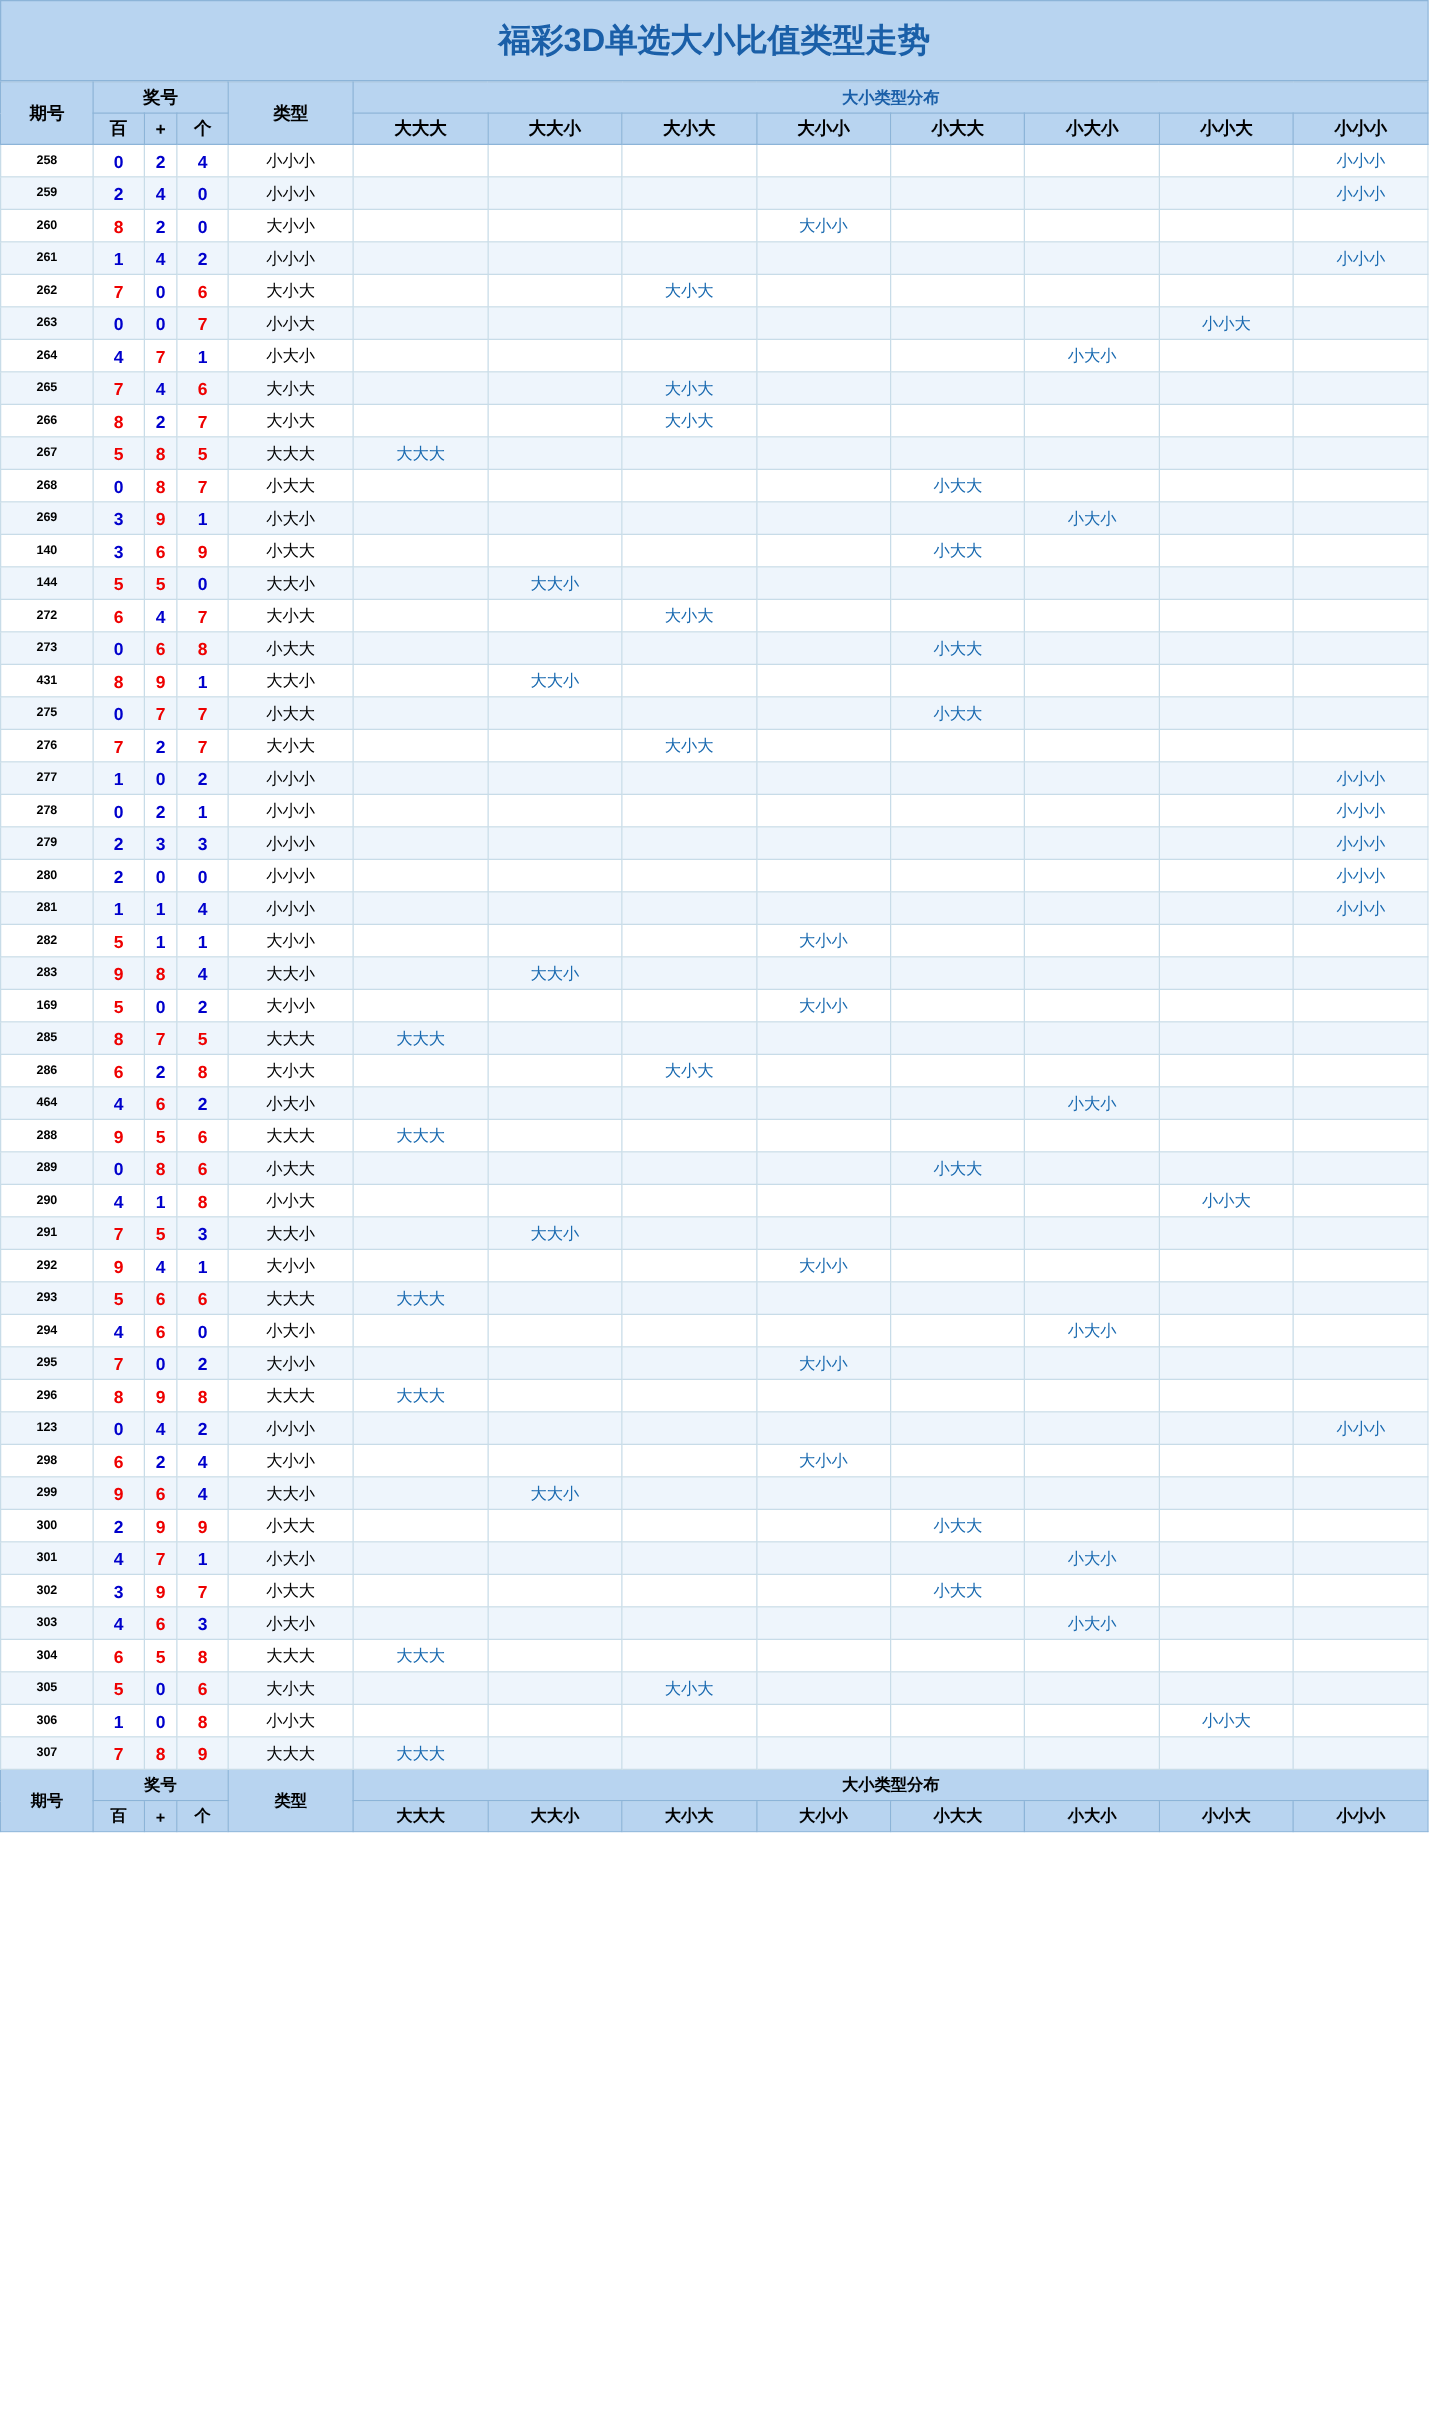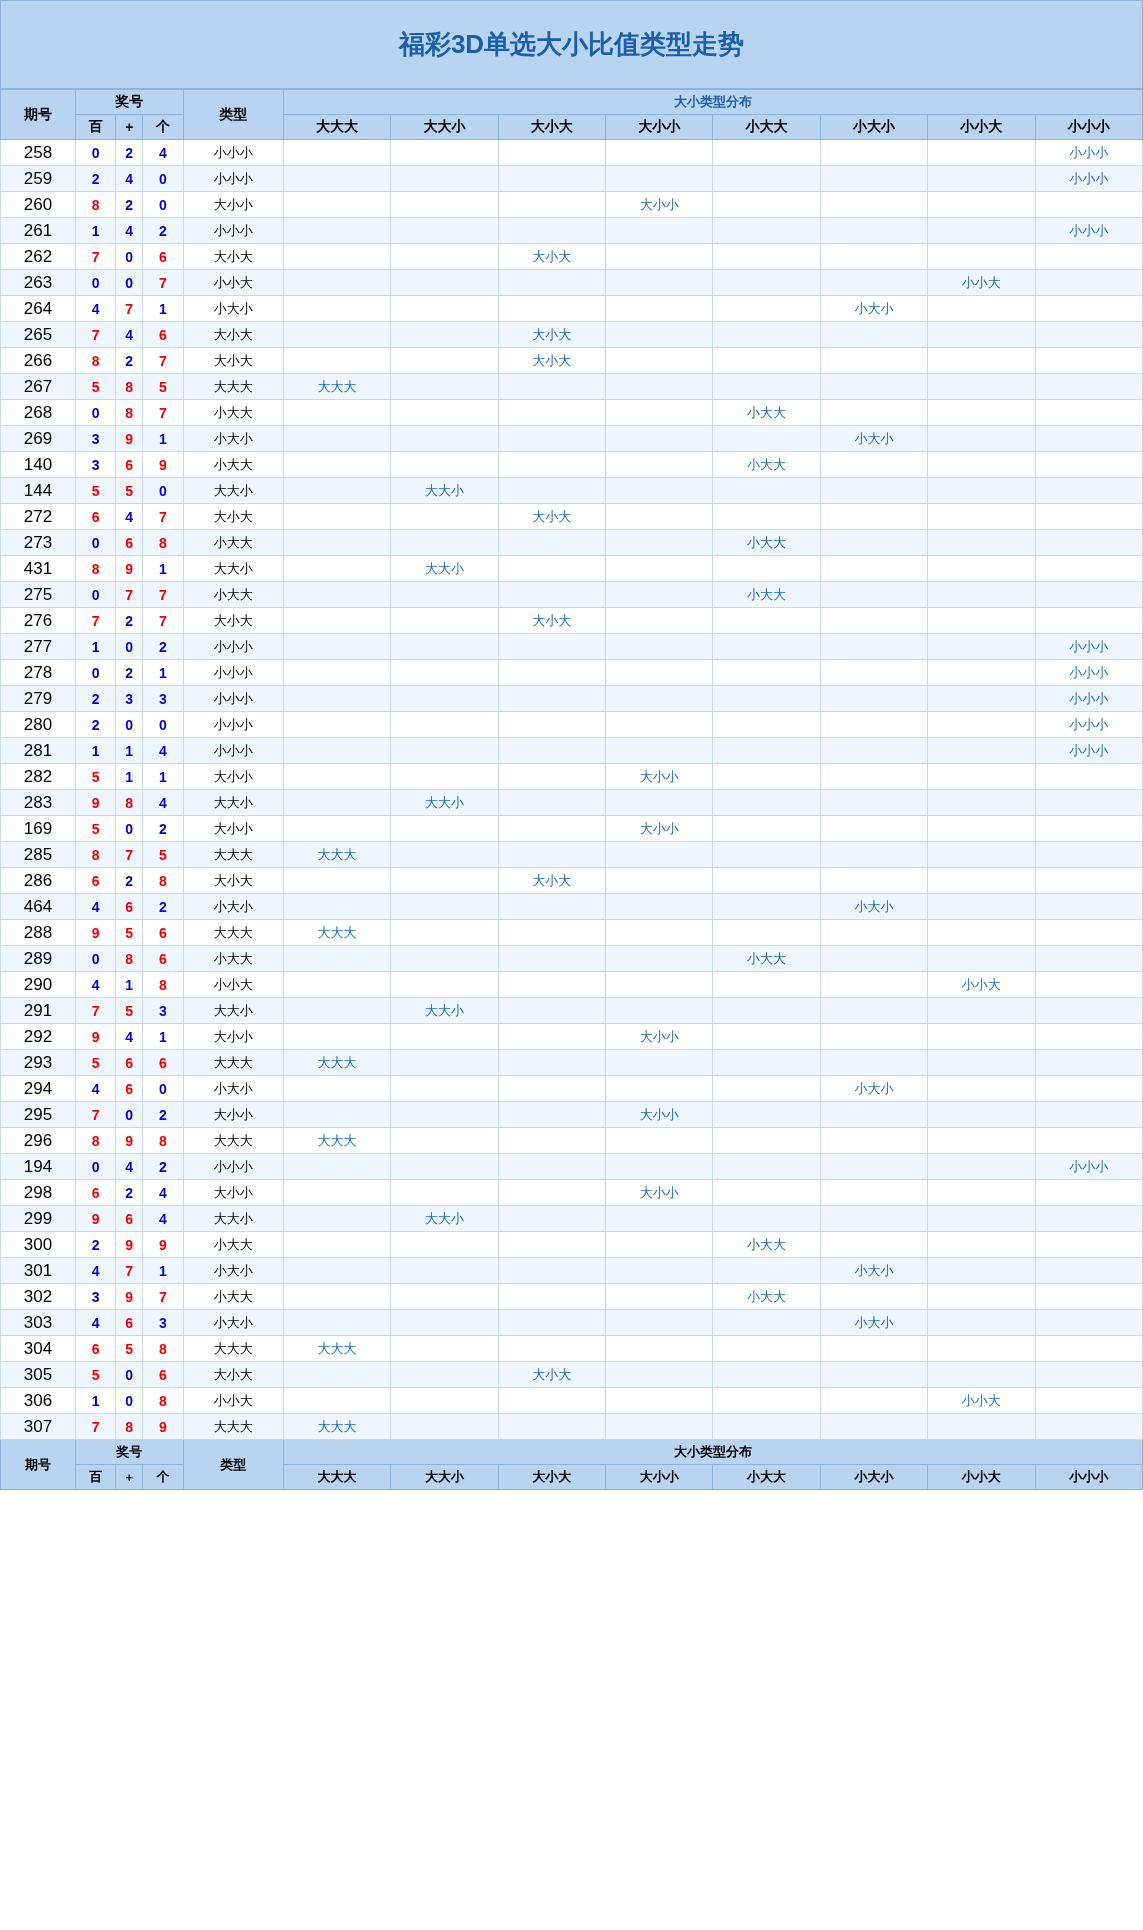--- a/index.html
+++ b/index.html
@@ -11,21 +11,21 @@
     .page-container {
       width: 1143px;
       background: #fff;
     }
     .main-title {
       background: #b8d4f0;
       text-align: center;
       font-size: 26px;
       font-weight: bold;
       color: #1a5fa8;
-      padding: 26px 0;
+      padding: 14px 0;
       border: 1px solid #8cb4d8;
     }
     .table-wrapper {
       width: 100%;
       overflow: hidden;
     }
     table {
       width: 100%;
       border-collapse: collapse;
       font-size: 14px;
@@ -56,22 +56,22 @@
     tbody td {
       border: 1px solid #c8dce8;
       text-align: center;
       padding: 2px 1px;
       font-size: 13px;
       height: 26px;
       white-space: nowrap;
     }
     td.period {
       color: #000;
-      font-weight: normal;
-      font-size: 17px;
+      font-weight: bold;
+      font-size: 10px;
     }
     td.num-red {
       color: #e00;
       font-weight: bold;
       font-size: 14px;
     }
     td.num-blue {
       color: #00c;
       font-weight: bold;
       font-size: 14px;
@@ -703,21 +703,21 @@
             <td class="dist-cell">大大大</td>
             <td class=""></td>
             <td class=""></td>
             <td class=""></td>
             <td class=""></td>
             <td class=""></td>
             <td class=""></td>
             <td class=""></td>
           </tr>
           <tr>
-            <td class="period">194</td>
+            <td class="period">123</td>
             <td class="num-blue">0</td>
             <td class="num-blue">4</td>
             <td class="num-blue">2</td>
             <td class="type-cell">小小小</td>
             <td class=""></td>
             <td class=""></td>
             <td class=""></td>
             <td class=""></td>
             <td class=""></td>
             <td class=""></td>

